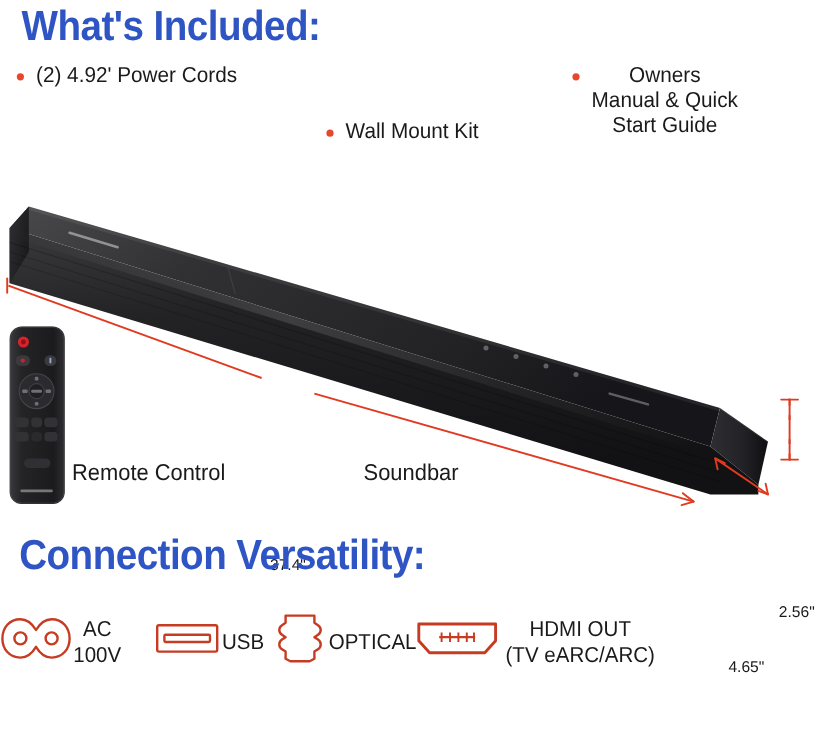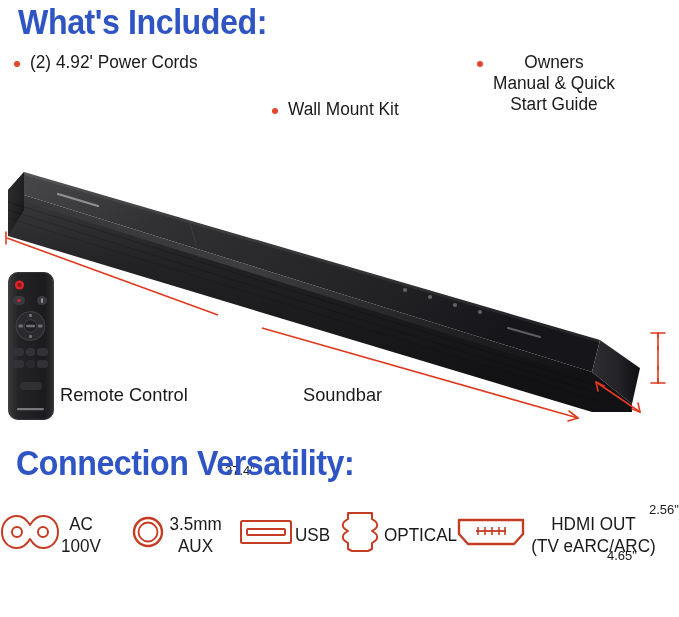--- a/index.html
+++ b/index.html
@@ -333,30 +333,20 @@
                    C33,32 37,36 43,36 C52,36 58,29 58,20 C58,11 52,4 43,4
                    C37,4 33,8 30,13 C27,8 23,4 17,4 Z" fill="none" stroke="#c63c22" stroke-width="2" stroke-linejoin="round"></path>
           <circle cx="17" cy="20" r="5" fill="none" stroke="#c63c22" stroke-width="2"></circle>
           <circle cx="43" cy="20" r="5" fill="none" stroke="#c63c22" stroke-width="2"></circle>
         </svg>
       </div>
       <div class="conn-label">AC
 100V</div>
     </div>
 
-    <div class="conn-item conn-aux">
-      <div class="conn-icon">
-        <svg width="40" height="40" viewBox="0 0 40 40">
-          <circle cx="20" cy="20" r="14" fill="none" stroke="#c63c22" stroke-width="2.4"></circle>
-          <circle cx="20" cy="20" r="9.5" fill="none" stroke="#c63c22" stroke-width="1.8"></circle>
-        </svg>
-      </div>
-      <div class="conn-label">3.5mm
-AUX</div>
-    </div>
 
     <div class="conn-item conn-usb">
       <div class="conn-icon">
         <svg width="56" height="34" viewBox="0 0 56 34">
           <rect x="3" y="6" width="50" height="22" rx="1.5" fill="none" stroke="#c63c22" stroke-width="2"></rect>
           <rect x="9" y="14" width="38" height="6" rx="1" fill="none" stroke="#c63c22" stroke-width="2"></rect>
         </svg>
       </div>
       <div class="conn-label">USB</div>
     </div>

